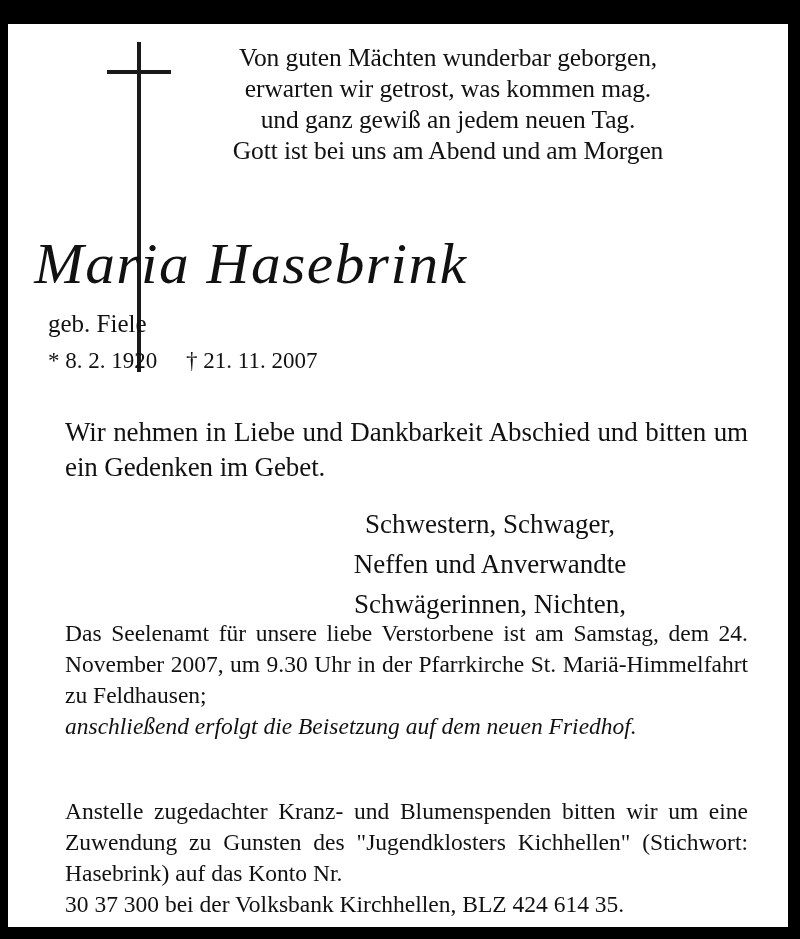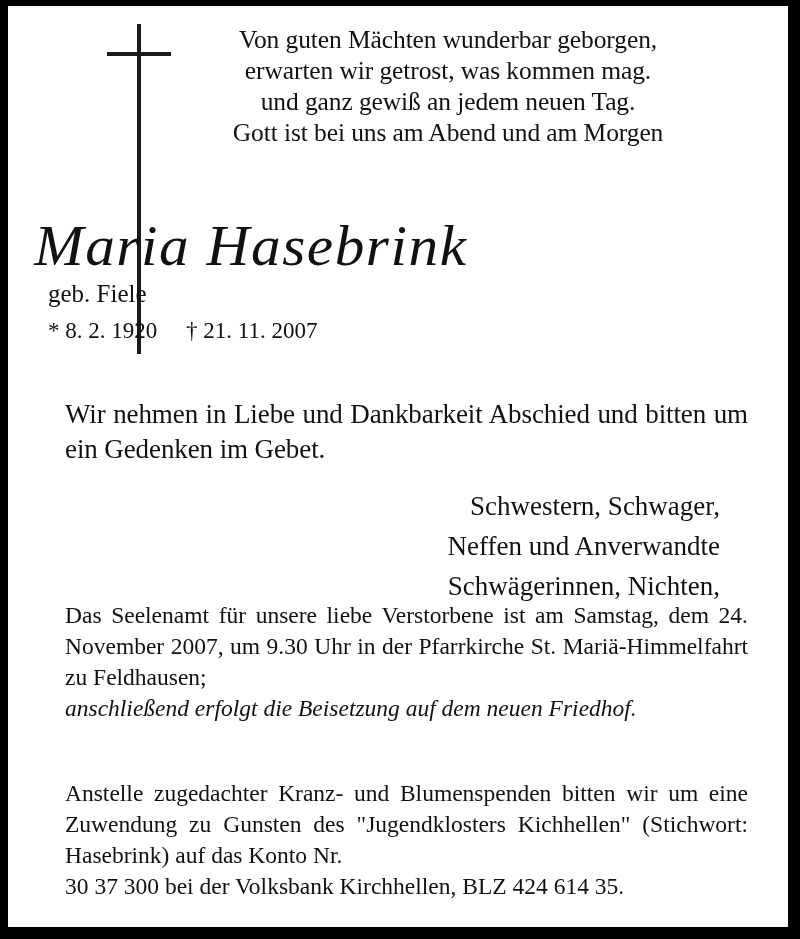--- a/index.html
+++ b/index.html
@@ -16,21 +16,21 @@
     color: #111111;
   }
 
   
   .notice {
     position: relative;
     box-sizing: border-box;
     width: 800px;
     height: 939px;
     background: #000000;
-    padding: 6px 12px 12px 8px;
+    padding: 24px 12px 12px 8px;
   }
   .page {
     position: relative;
     box-sizing: border-box;
     width: 100%;
     height: 100%;
     background: #ffffff;
     overflow: hidden;
   }
 
@@ -85,21 +85,21 @@
     font-style: italic;
     font-weight: 400;
     font-size: 57px;
     line-height: 62px;
     letter-spacing: 1.5px;
     transform: scaleX(1.04);
   }
   .maiden-name {
     font-size: 25px;
     line-height: 30px;
-    margin-top: 2px;
+    margin-top: 14px;
     font-family: Liberation Serif, serif;
   }
   .life-dates {
     font-size: 23px;
     line-height: 31px;
     margin-top: 6px;
     white-space: pre;
   }
 
   
@@ -115,21 +115,21 @@
     letter-spacing: -0.1px;
   }
 
   .family {
     position: absolute;
     left: 252px;
     top: 480px;
     width: 460px;
     font-size: 27px;
     line-height: 40px;
-    text-align: right;
+    text-align: center;
   }
   .family div { white-space: nowrap; }
 
   .service {
     position: absolute;
     left: 57px;
     top: 594px;
     width: 683px;
     font-size: 23.5px;
     line-height: 31px;

